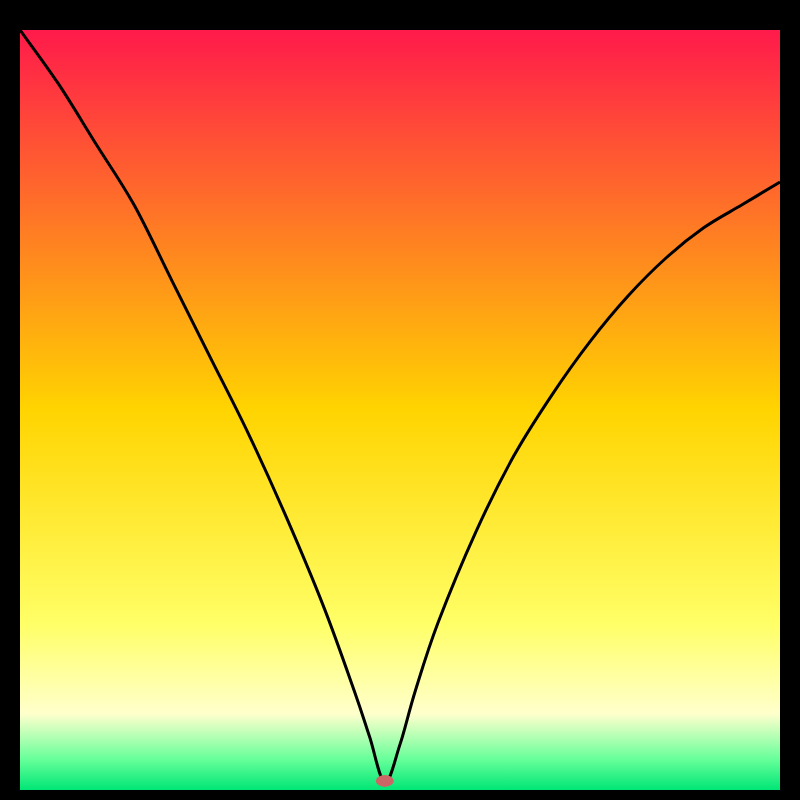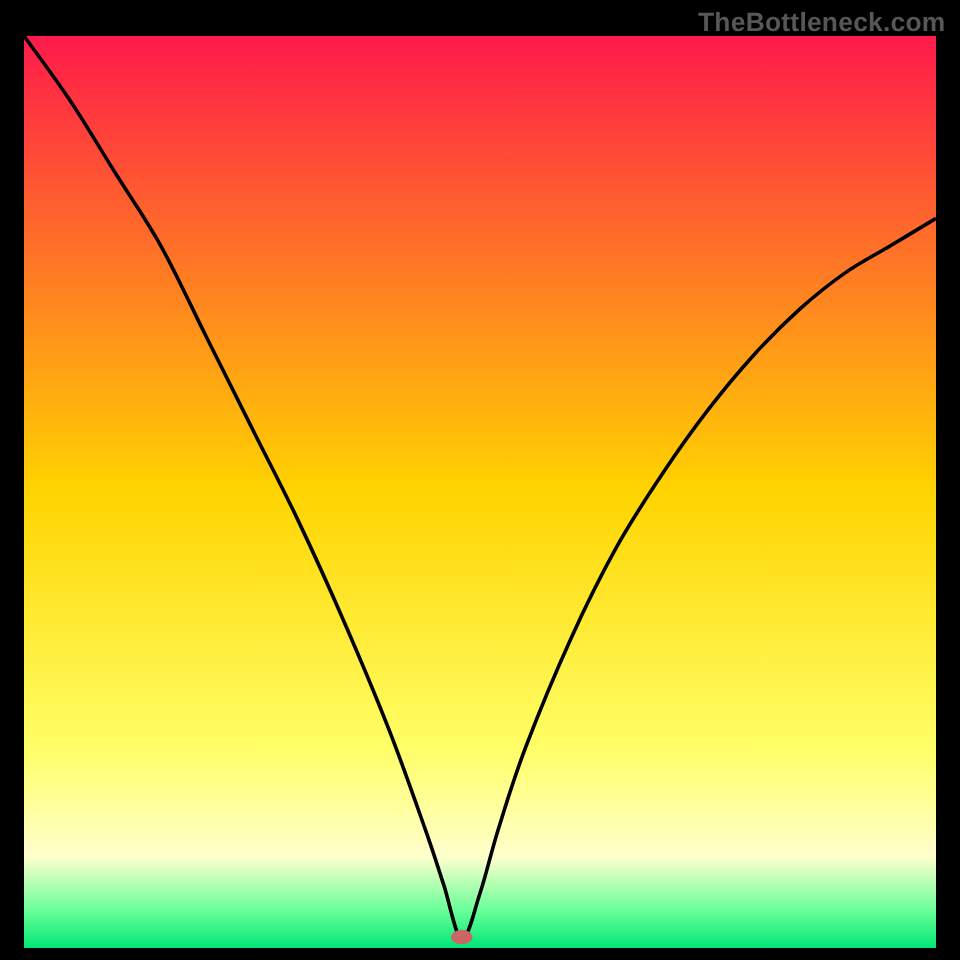--- a/index.html
+++ b/index.html
@@ -32,21 +32,20 @@
     left: 20px;
     top: 30px;
     width: 760px;
     height: 760px;
   }
 </style>
 </head>
 <body>
 
 <div class="frame">
-  <div class="watermark">TheBottleneck.com</div>
 
   <svg class="plot" viewBox="0 0 760 760" preserveAspectRatio="none">
     <defs>
       <linearGradient id="bg-grad" x1="0" y1="0" x2="0" y2="1">
           <stop offset="0%" stop-color="#ff1a4b"></stop>
           <stop offset="50%" stop-color="#ffd400"></stop>
           <stop offset="78%" stop-color="#ffff66"></stop>
           <stop offset="90%" stop-color="#ffffcc"></stop>
           <stop offset="96%" stop-color="#66ff99"></stop>
           <stop offset="100%" stop-color="#00e676"></stop>

